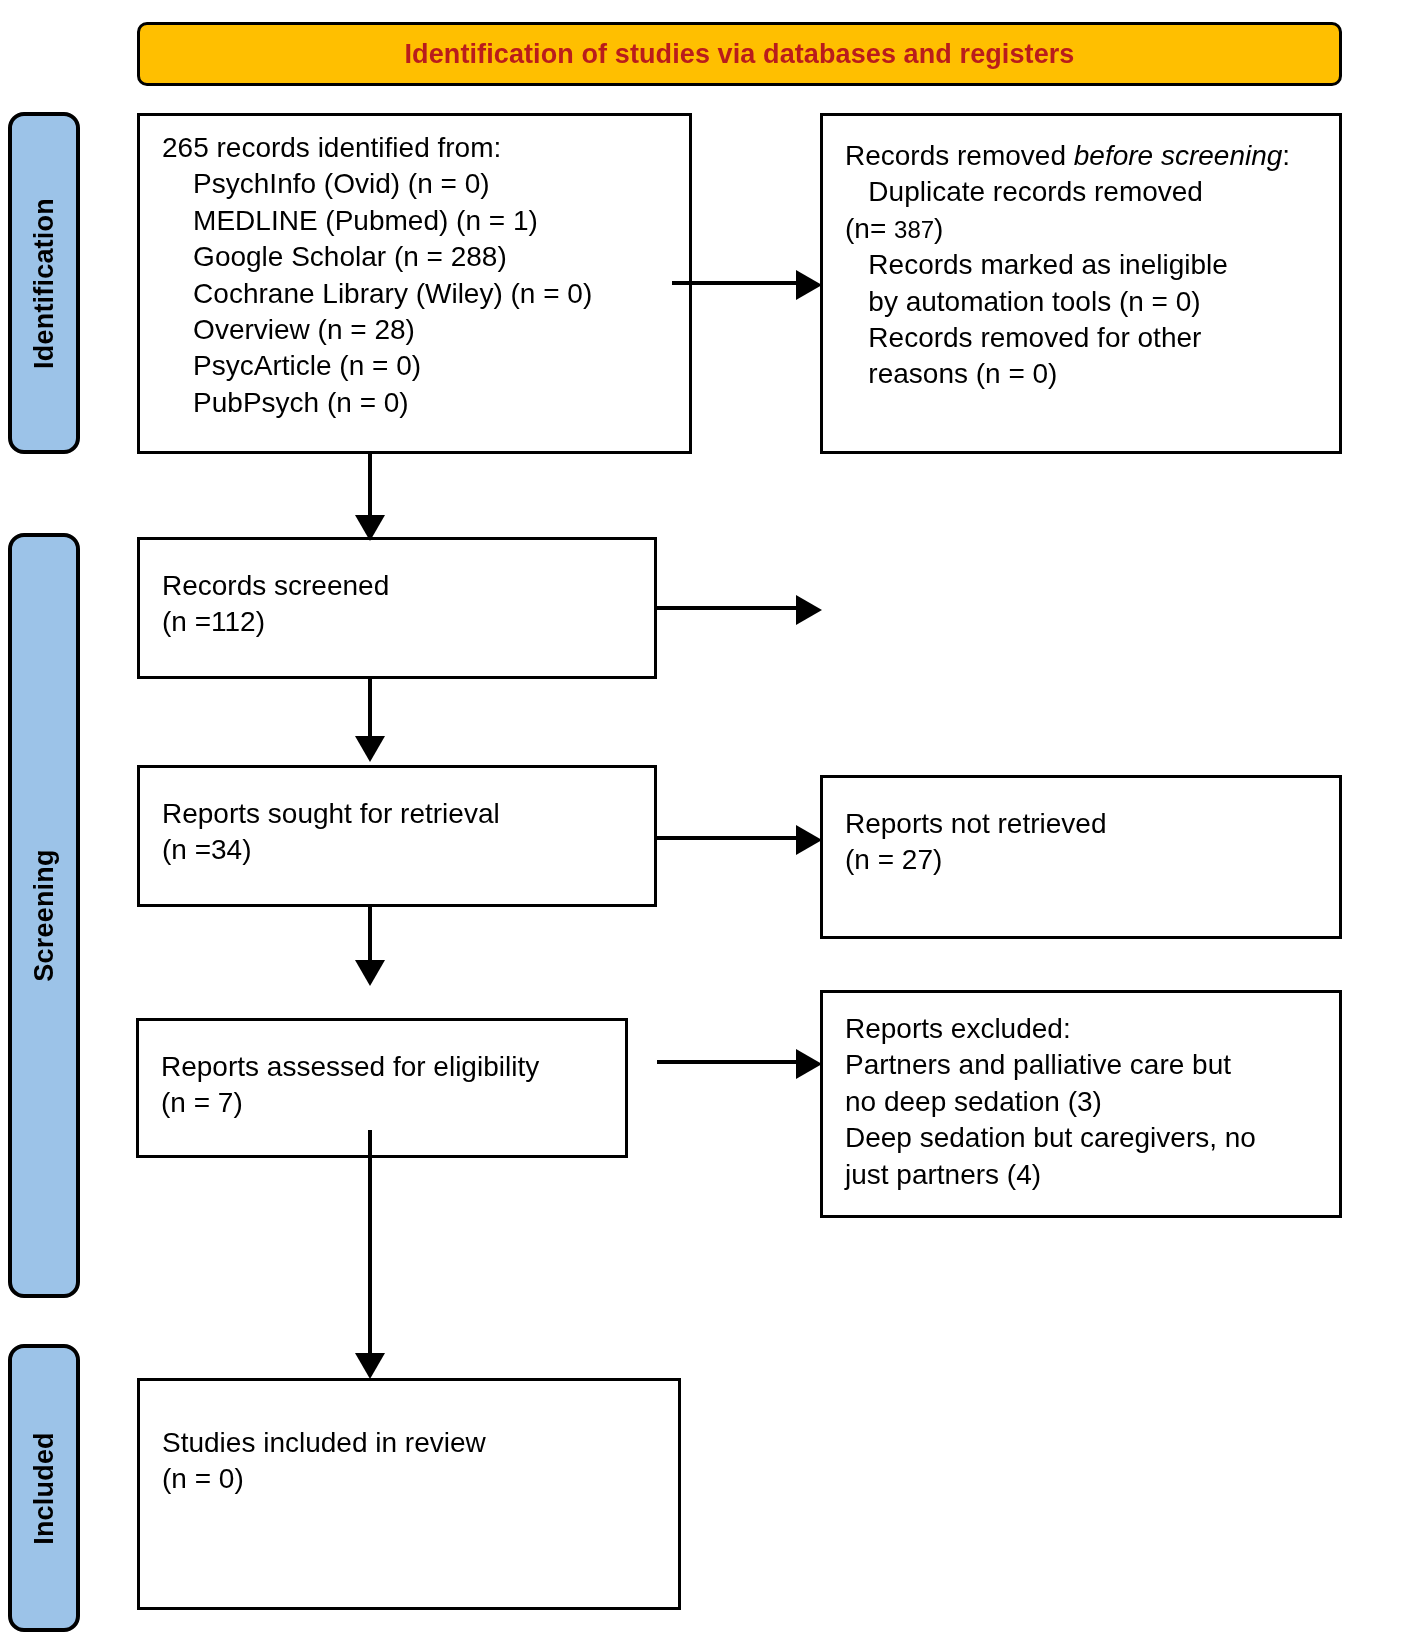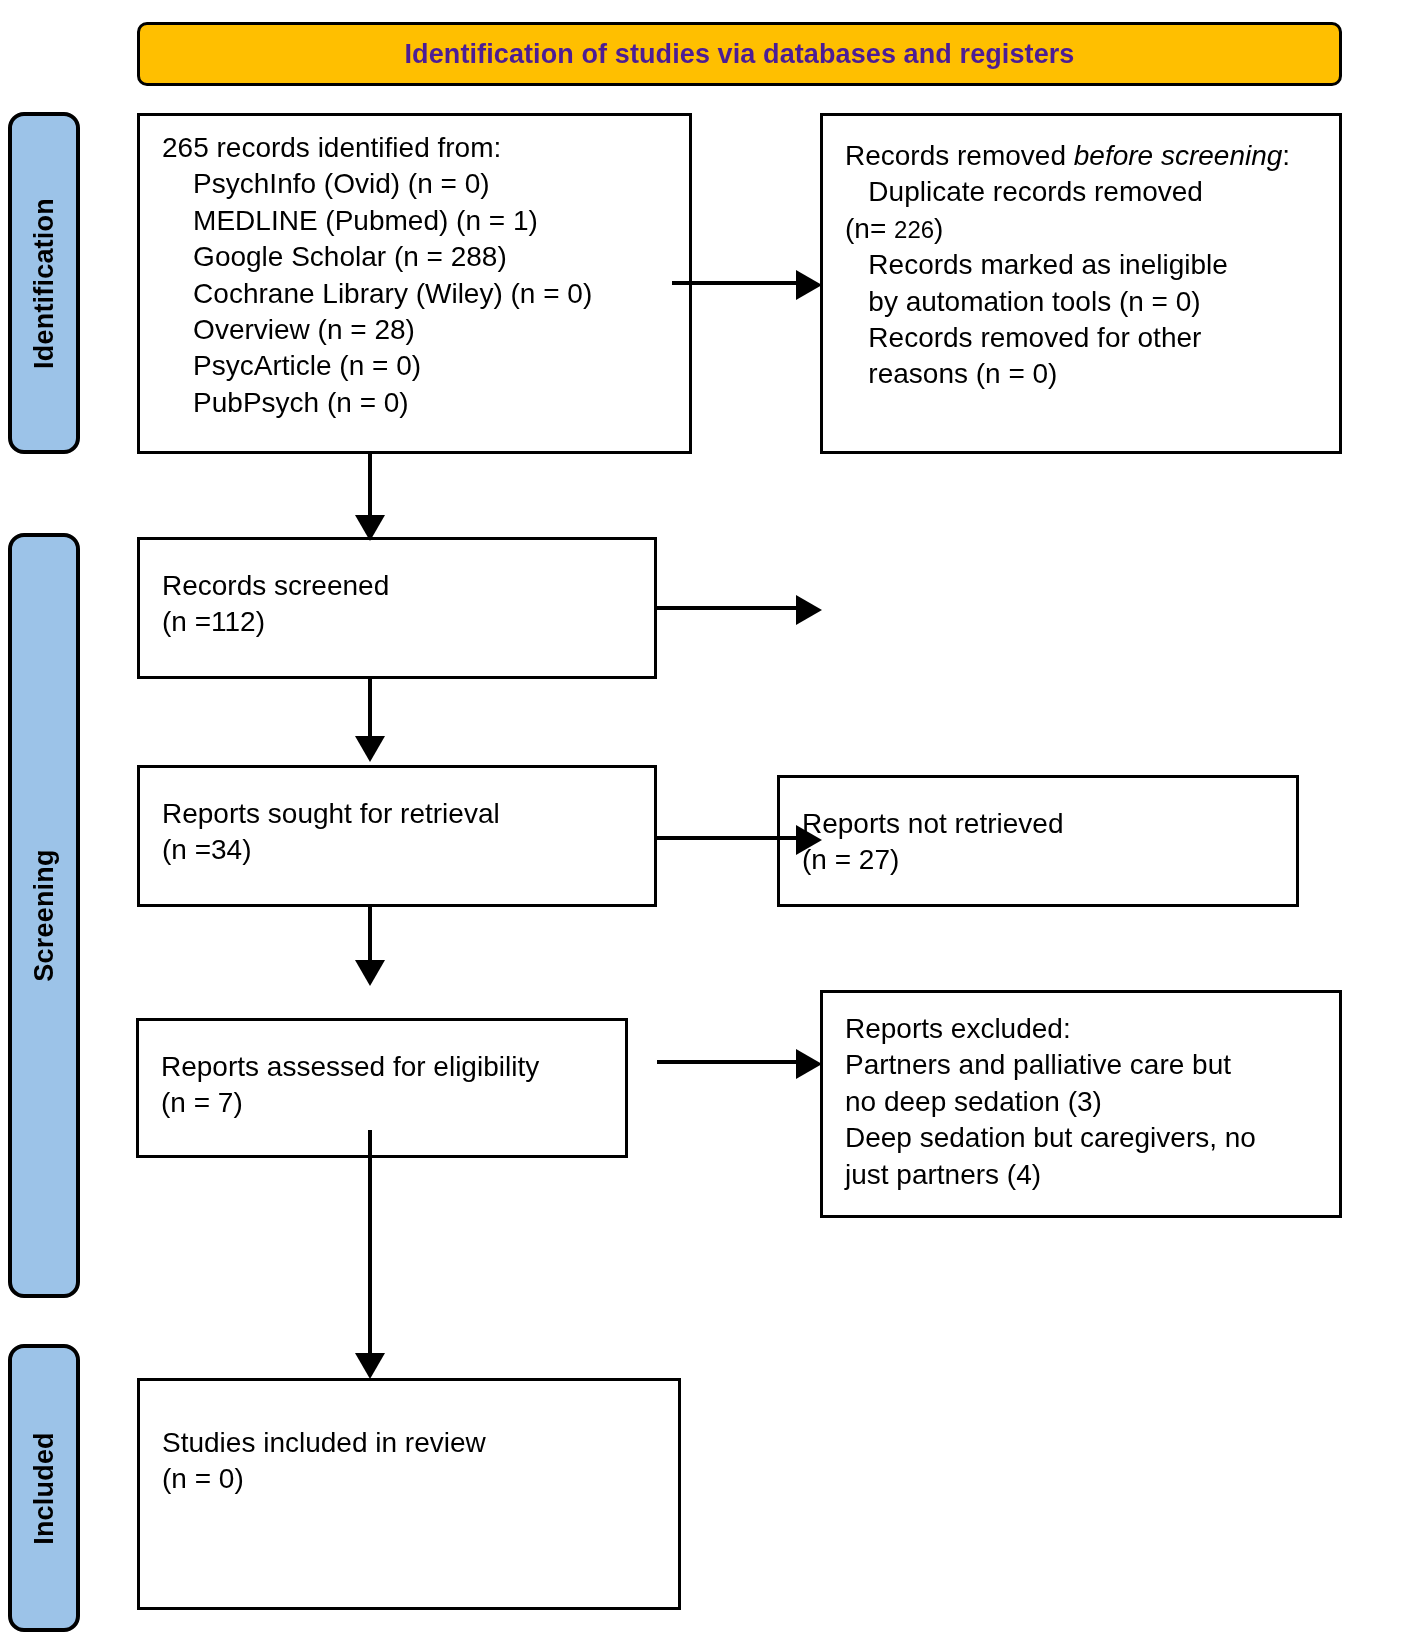--- a/index.html
+++ b/index.html
@@ -30,21 +30,21 @@
     border: 3px solid #000000;
     border-radius: 10px;
     box-sizing: border-box;
     display: flex;
     align-items: center;
     justify-content: center;
   }
   .banner-text {
     font-size: 27px;
     font-weight: bold;
-    color: #4c1d95;
+    color: #b91c1c;
     letter-spacing: 0.1px;
     text-align: center;
   }
 
   
   .stage {
     position: absolute;
     left: 8px;
     width: 72px;
     background: #9CC3E8;
@@ -82,21 +82,21 @@
     white-space: pre-wrap;
   }
   .box-text .ital { font-style: italic; margin-top: 44px; }
   .box-text .small-num { font-size: 24px; }
 
   .box-identified   { left: 137px; top: 113px;  width: 555px;  height: 341px; }
   .box-removed      { left: 820px; top: 113px;  width: 522px;  height: 341px; padding-top: 22px; }
   .box-screened     { left: 137px; top: 537px;  width: 520px;  height: 142px; padding-top: 28px; }
   .box-excluded     { left: 820px; top: 537px;  width: 522px;  height: 142px; padding-top: 28px; }
   .box-sought       { left: 137px; top: 765px;  width: 520px;  height: 142px; padding-top: 28px; }
-  .box-notretrieved { left: 777px; top: 775px;  width: 522px;  height: 132px; padding-top: 28px; }
+  .box-notretrieved { left: 820px; top: 775px;  width: 522px;  height: 164px; padding-top: 28px; }
   .box-assessed     { left: 136px; top: 990px;  width: 492px;  height: 140px; padding-top: 28px; margin-top: 28px; }
   .box-excluded2    { left: 820px; top: 990px;  width: 522px;  height: 228px; padding-top: 18px; }
   .box-included     { left: 137px; top: 1378px; width: 544px;  height: 232px; padding-top: 44px; }
 
   
   .vline {
     position: absolute;
     width: 4px;
     background: #000000;
   }
@@ -174,21 +174,21 @@
 &nbsp;&nbsp;&nbsp;&nbsp;Google Scholar (n = 288)
 &nbsp;&nbsp;&nbsp;&nbsp;Cochrane Library (Wiley) (n = 0)
 &nbsp;&nbsp;&nbsp;&nbsp;Overview (n = 28)
 &nbsp;&nbsp;&nbsp;&nbsp;PsycArticle (n = 0)
 &nbsp;&nbsp;&nbsp;&nbsp;PubPsych (n = 0)</span></div>
   </div>
 
   <div class="box box-removed">
     <div class="box-text"><span>Records removed </span><span class="ital">before screening</span><span>:</span>
 <span id="rr-line1">&nbsp;&nbsp;&nbsp;Duplicate records removed</span>
-<span>(n= </span><span class="small-num">226</span><span>)</span>
+<span>(n= </span><span class="small-num">387</span><span>)</span>
 <span id="rr-rest">&nbsp;&nbsp;&nbsp;Records marked as ineligible
 &nbsp;&nbsp;&nbsp;by automation tools (n = 0)
 &nbsp;&nbsp;&nbsp;Records removed for other
 &nbsp;&nbsp;&nbsp;reasons (n = 0)</span></div>
   </div>
 
   <div class="box box-screened">
     <div class="box-text"><span>Records screened</span>
 <span>(n =112)</span></div>
   </div>

